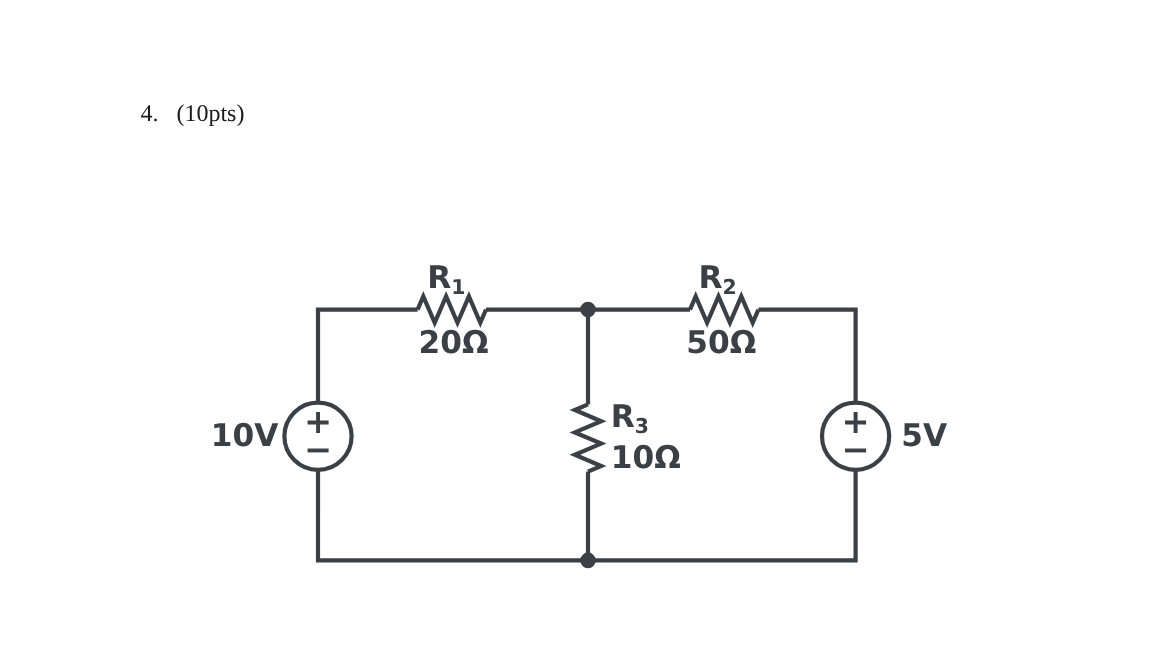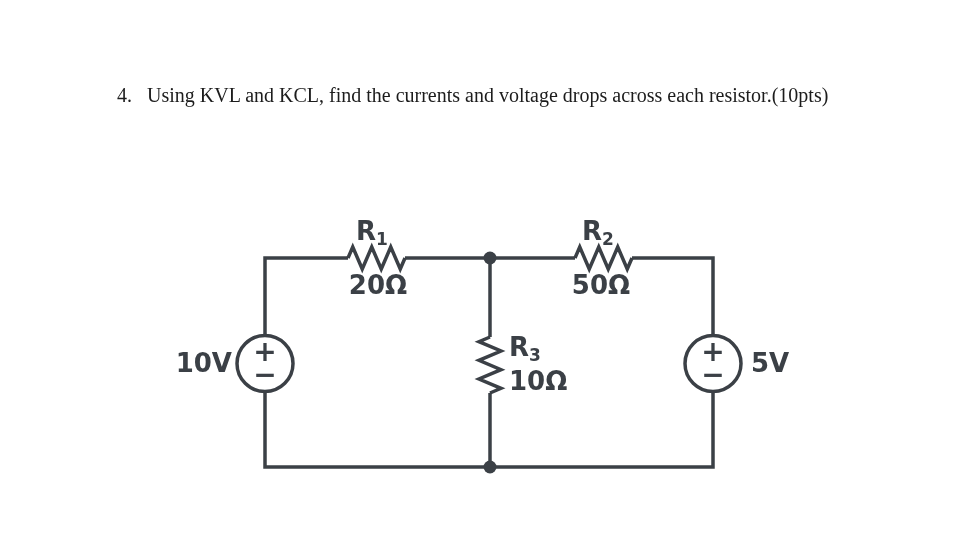--- a/index.html
+++ b/index.html
@@ -41,21 +41,20 @@
     font-weight: 600;
   }
 </style>
 </head>
 <body>
 
 <div class="page">
 
   <div class="problem-title">
     <span class="num">4.</span>
-    <span class="txt">Using KVL and KCL, find the currents and voltage drops across each resistor.</span>
     <span class="pts">(10pts)</span>
   </div>
 
   <svg class="circuit-svg" width="975" height="558" viewBox="0 0 975 558" xmlns="http://www.w3.org/2000/svg">
 
     <g fill="none" stroke-width="3.5" stroke-linejoin="miter" stroke-linecap="butt" stroke="#3b4046">
 
       <path d="M348,258 H265 V335.5"></path>
 
       <path d="M265,391.5 V467 H713 V391.5"></path>

